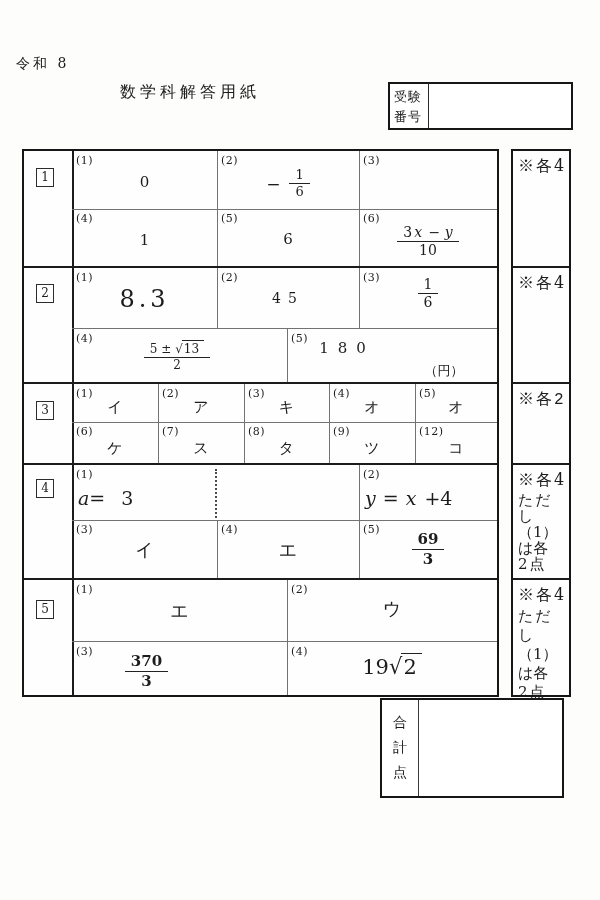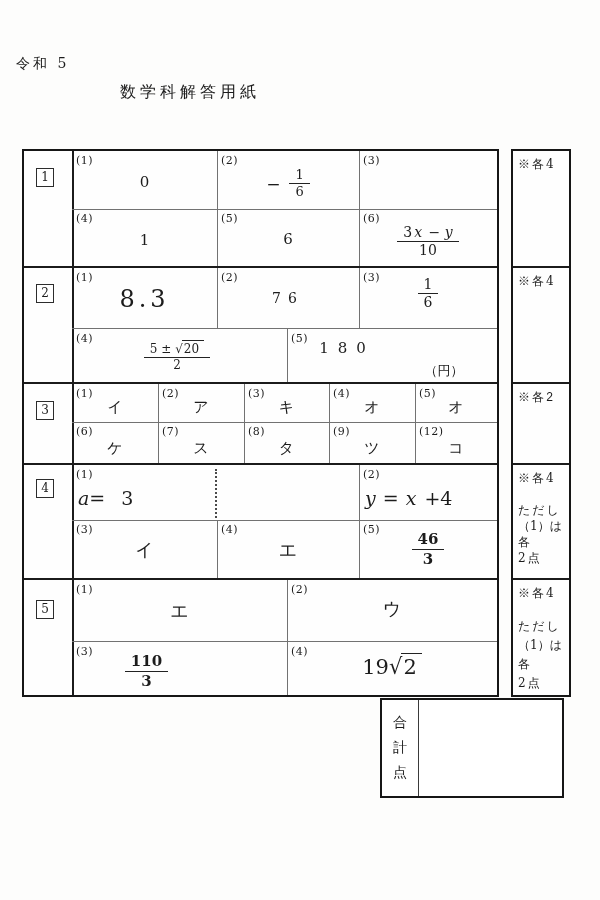--- a/index.html
+++ b/index.html
@@ -30,31 +30,38 @@
   .lbl { position:absolute; font-size:11px; letter-spacing:0.5px; white-space:nowrap; }
   .val { position:absolute; text-align:center; white-space:nowrap; }
   .frac { display:inline-block; text-align:center; vertical-align:middle; line-height:1.1; }
   .frac .fn { display:block; border-bottom:1.4px solid #222; padding:0 6px 1px; }
   .frac .fd { display:block; padding-top:1px; }
   .bold { font-weight:bold; }
   .mi { font-style:italic; }
   .rad { border-top:1.8px solid #222; padding:1px 5px 0 2px; }
   .sq  { display:inline-block; transform:scaleY(1.04); margin-right:-1px; }
   .note-cell { position:absolute; left:0; width:100%; box-sizing:border-box; padding:5px 0 0 5px; }
-  .note-main { font-size:12px; letter-spacing:2px; }
-  .note-sub { font-size:12px; letter-spacing:2px; line-height:16px; margin-top:15px; }
+  .note-main { font-size:16px; letter-spacing:2px; }
+  .note-sub { font-size:15px; letter-spacing:2px; line-height:16px; margin-top:1px; }
 </style>
 </head>
 <body>
 
 <div class="page">
 
-  <div class="era">令和 5</div>
+  <div class="era">令和 8</div>
   <div class="title">数学科解答用紙</div>
 
+  <div class="exam-box">
+    <div class="exam-label">
+      <div>受験</div>
+      <div>番号</div>
+    </div>
+    <div class="exam-blank"></div>
+  </div>
 
   <div class="tbl">
 
     <div class="hthick" style="left:0;top:115px;width:473px;"></div>
     <div class="hthick" style="left:0;top:231px;width:473px;"></div>
     <div class="hthick" style="left:0;top:312px;width:473px;"></div>
     <div class="hthick" style="left:0;top:427px;width:473px;"></div>
 
     <div class="vthick" style="left:48px;top:0;height:544px;"></div>
 
@@ -108,29 +115,29 @@
       </span>
     </div>
 
     <div class="lbl" style="left:52px;top:120px;">(1)</div>
     <div class="lbl" style="left:197px;top:120px;">(2)</div>
     <div class="lbl" style="left:339px;top:120px;">(3)</div>
     <div class="lbl" style="left:52px;top:181px;">(4)</div>
     <div class="lbl" style="left:267px;top:181px;">(5)</div>
 
     <div class="val" style="left:48px;top:134px;width:145px;font-size:24px;letter-spacing:4px;">8.3</div>
-    <div class="val" style="left:193px;top:139px;width:142px;font-size:14px;letter-spacing:7px;">76</div>
+    <div class="val" style="left:193px;top:139px;width:142px;font-size:14px;letter-spacing:7px;">45</div>
 
     <div class="val" style="left:335px;top:126px;width:138px;font-size:14px;">
       <span class="frac"><span class="fn">1</span><span class="fd">6</span></span>
     </div>
 
     <div class="val" style="left:48px;top:192px;width:210px;font-size:12px;">
       <span class="frac">
-        <span class="fn"><span>5 ±</span> <span class="sq">√</span><span class="rad">20</span></span>
+        <span class="fn"><span>5 ±</span> <span class="sq">√</span><span class="rad">13</span></span>
         <span class="fd">2</span>
       </span>
     </div>
 
     <div class="val" style="left:248px;top:188px;width:150px;font-size:15px;letter-spacing:9px;">180</div>
     <div class="val" style="left:380px;top:211px;width:80px;font-size:13px;">（円）</div>
 
     <div class="lbl" style="left:52px;top:236px;">(1)</div>
     <div class="lbl" style="left:138px;top:236px;">(2)</div>
     <div class="lbl" style="left:224px;top:236px;">(3)</div>
@@ -163,33 +170,33 @@
       <span class="mi">a</span><span>=</span><span style="margin-left:16px;">3</span>
     </div>
     <div class="val" style="left:341px;top:336px;width:130px;font-size:19px;text-align:left;">
       <span class="mi">y</span><span style="margin:0 7px;">=</span><span class="mi">x</span><span style="margin-left:8px;">+4</span>
     </div>
 
     <div class="val" style="left:48px;top:387px;width:145px;font-size:18px;">イ</div>
     <div class="val" style="left:193px;top:387px;width:142px;font-size:18px;">エ</div>
 
     <div class="val" style="left:335px;top:380px;width:138px;font-size:15px;">
-      <span class="frac bold"><span class="fn">46</span><span class="fd">3</span></span>
+      <span class="frac bold"><span class="fn">69</span><span class="fd">3</span></span>
     </div>
 
     <div class="lbl" style="left:52px;top:432px;">(1)</div>
     <div class="lbl" style="left:267px;top:432px;">(2)</div>
     <div class="lbl" style="left:52px;top:494px;">(3)</div>
     <div class="lbl" style="left:267px;top:494px;">(4)</div>
 
     <div class="val" style="left:48px;top:448px;width:215px;font-size:18px;">エ</div>
     <div class="val" style="left:263px;top:446px;width:210px;font-size:18px;">ウ</div>
 
     <div class="val" style="left:55px;top:502px;width:135px;font-size:15px;">
-      <span class="frac bold"><span class="fn">110</span><span class="fd">3</span></span>
+      <span class="frac bold"><span class="fn">370</span><span class="fd">3</span></span>
     </div>
 
     <div class="val" style="left:263px;top:504px;width:210px;font-size:21px;">
       <span>19</span><span class="sq">√</span><span class="rad">2</span>
     </div>
   </div>
 
   <div class="notes">
     <div class="hthick" style="left:0;top:115px;width:56px;"></div>
     <div class="hthick" style="left:0;top:231px;width:56px;"></div>

